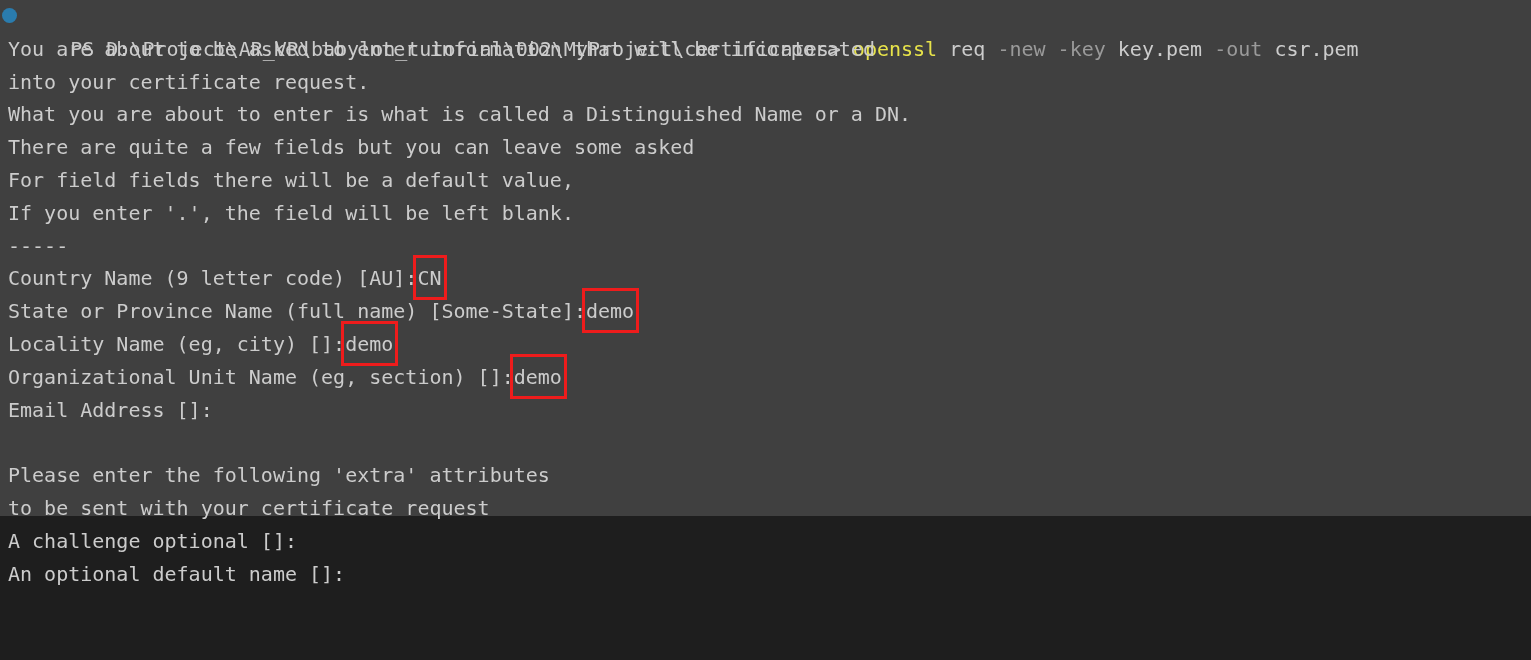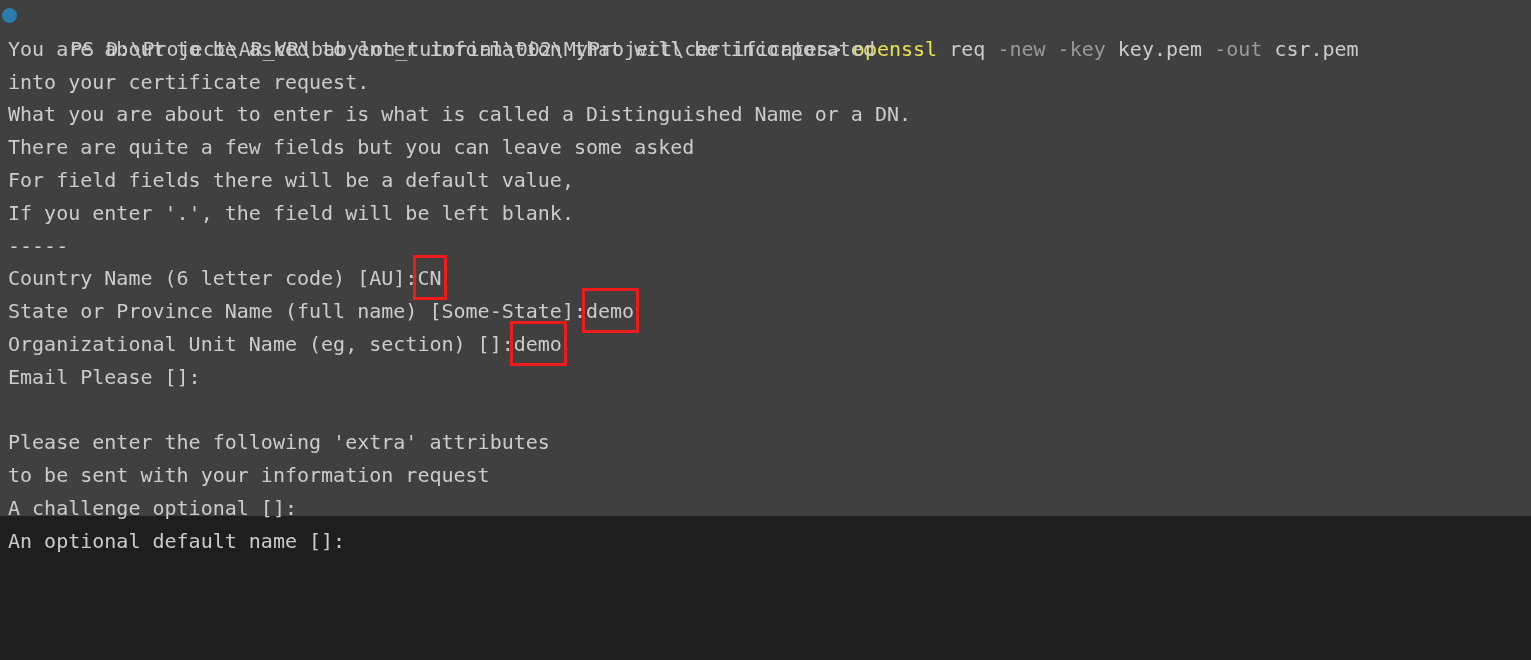--- a/index.html
+++ b/index.html
@@ -88,25 +88,26 @@
   </div>
 
   <div class="line"><span>You are about to be asked to enter information that will be incorporated</span></div>
   <div class="line"><span>into your certificate request.</span></div>
   <div class="line"><span>What you are about to enter is what is called a Distinguished Name or a DN.</span></div>
   <div class="line"><span>There are quite a few fields but you can leave some asked</span></div>
   <div class="line"><span>For field fields there will be a default value,</span></div>
   <div class="line"><span>If you enter '.', the field will be left blank.</span></div>
   <div class="line"><span>-----</span></div>
 
-  <div class="line"><span>Country Name (6 letter code) [AU]:</span><span class="hl">CN</span></div>
+  <div class="line"><span>Country Name (9 letter code) [AU]:</span><span class="hl">CN</span></div>
   <div class="line"><span>State or Province Name (full name) [Some-State]:</span><span class="hl">demo</span></div>
+  <div class="line"><span>Locality Name (eg, city) []:</span><span class="hl">demo</span></div>
   <div class="line"><span>Organizational Unit Name (eg, section) []:</span><span class="hl">demo</span></div>
-  <div class="line"><span>Email Please []:</span></div>
+  <div class="line"><span>Email Address []:</span></div>
 
   <div class="line blank"></div>
 
   <div class="line"><span>Please enter the following 'extra' attributes</span></div>
-  <div class="line"><span>to be sent with your information request</span></div>
+  <div class="line"><span>to be sent with your certificate request</span></div>
   <div class="line"><span>A challenge optional []:</span></div>
   <div class="line"><span>An optional default name []:</span></div>
 
 </div>
 
 </body></html>

